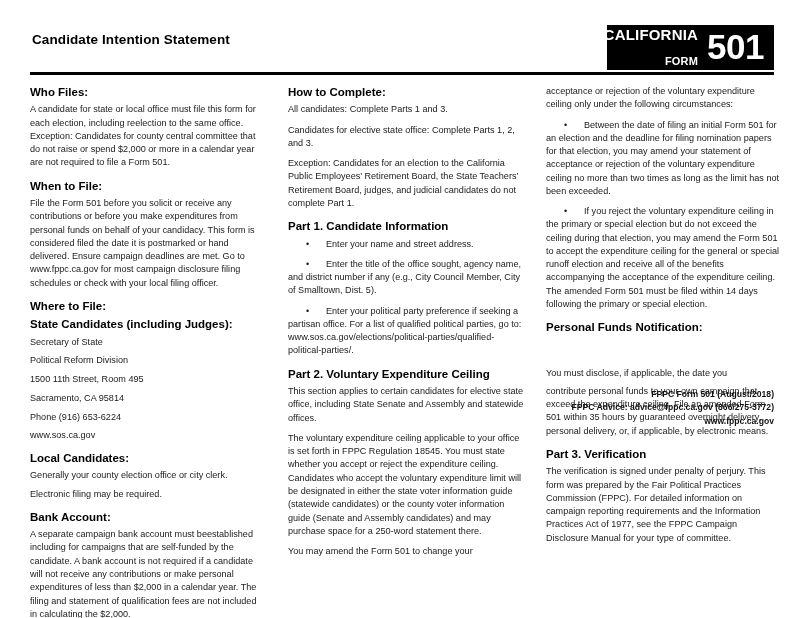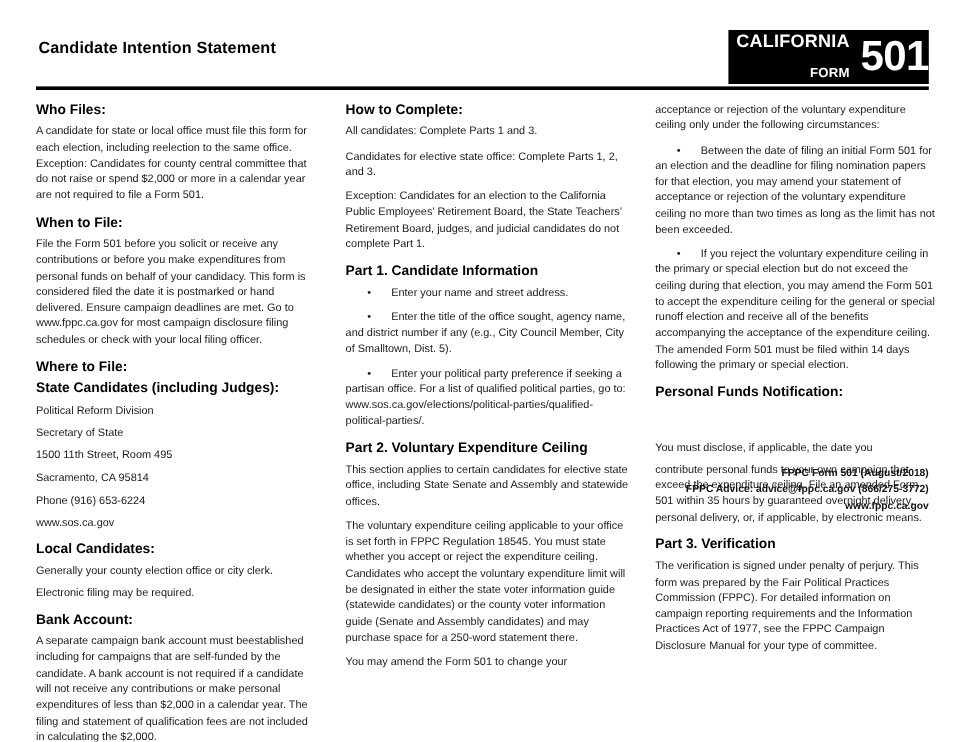--- a/index.html
+++ b/index.html
@@ -43,21 +43,21 @@
     position: absolute;
     right: 2px;
     top: 25px;
     width: 167px;
     height: 45px;
     background: #000000;
     color: #ffffff;
     display: flex;
     align-items: center;
     justify-content: flex-end;
-    padding-right: 0;
+    padding-right: 10px;
     box-sizing: border-box;
   }
   .badge-words {
     display: flex;
     flex-direction: column;
     align-items: flex-end;
     line-height: 1.02;
     margin-right: 9px;
     padding-bottom: 1px;
   }
@@ -177,22 +177,22 @@
     <div class="col">
 
       <h2 class="section-head first">Who Files:</h2>
       <p class="body">A candidate for state or local office must file this form for each election, including reelection to the same office. Exception: Candidates for county central committee that do not raise or spend $2,000 or more in a calendar year are not required to file a Form 501.</p>
 
       <h2 class="section-head">When to File:</h2>
       <p class="body">File the Form 501 before you solicit or receive any contributions or before you make expenditures from personal funds on behalf of your candidacy. This form is considered filed the date it is postmarked or hand delivered. Ensure campaign deadlines are met. Go to www.fppc.ca.gov for most campaign disclosure filing schedules or check with your local filing officer.</p>
 
       <h2 class="section-head">Where to File:</h2>
       <h2 class="section-head" style="margin-top:2px;">State Candidates (including Judges):</h2>
+      <p class="addr">Secretary of State</p>
       <p class="addr">Political Reform Division</p>
-      <p class="addr">Secretary of State</p>
       <p class="addr">1500 11th Street, Room 495</p>
       <p class="addr">Sacramento, CA 95814</p>
       <p class="addr">Phone (916) 653-6224</p>
       <p class="addr">www.sos.ca.gov</p>
 
       <h2 class="section-head">Local Candidates:</h2>
       <p class="addr">Generally your county election office or city clerk.</p>
       <p class="addr">Electronic filing may be required.</p>
 
       <h2 class="section-head">Bank Account:</h2>

